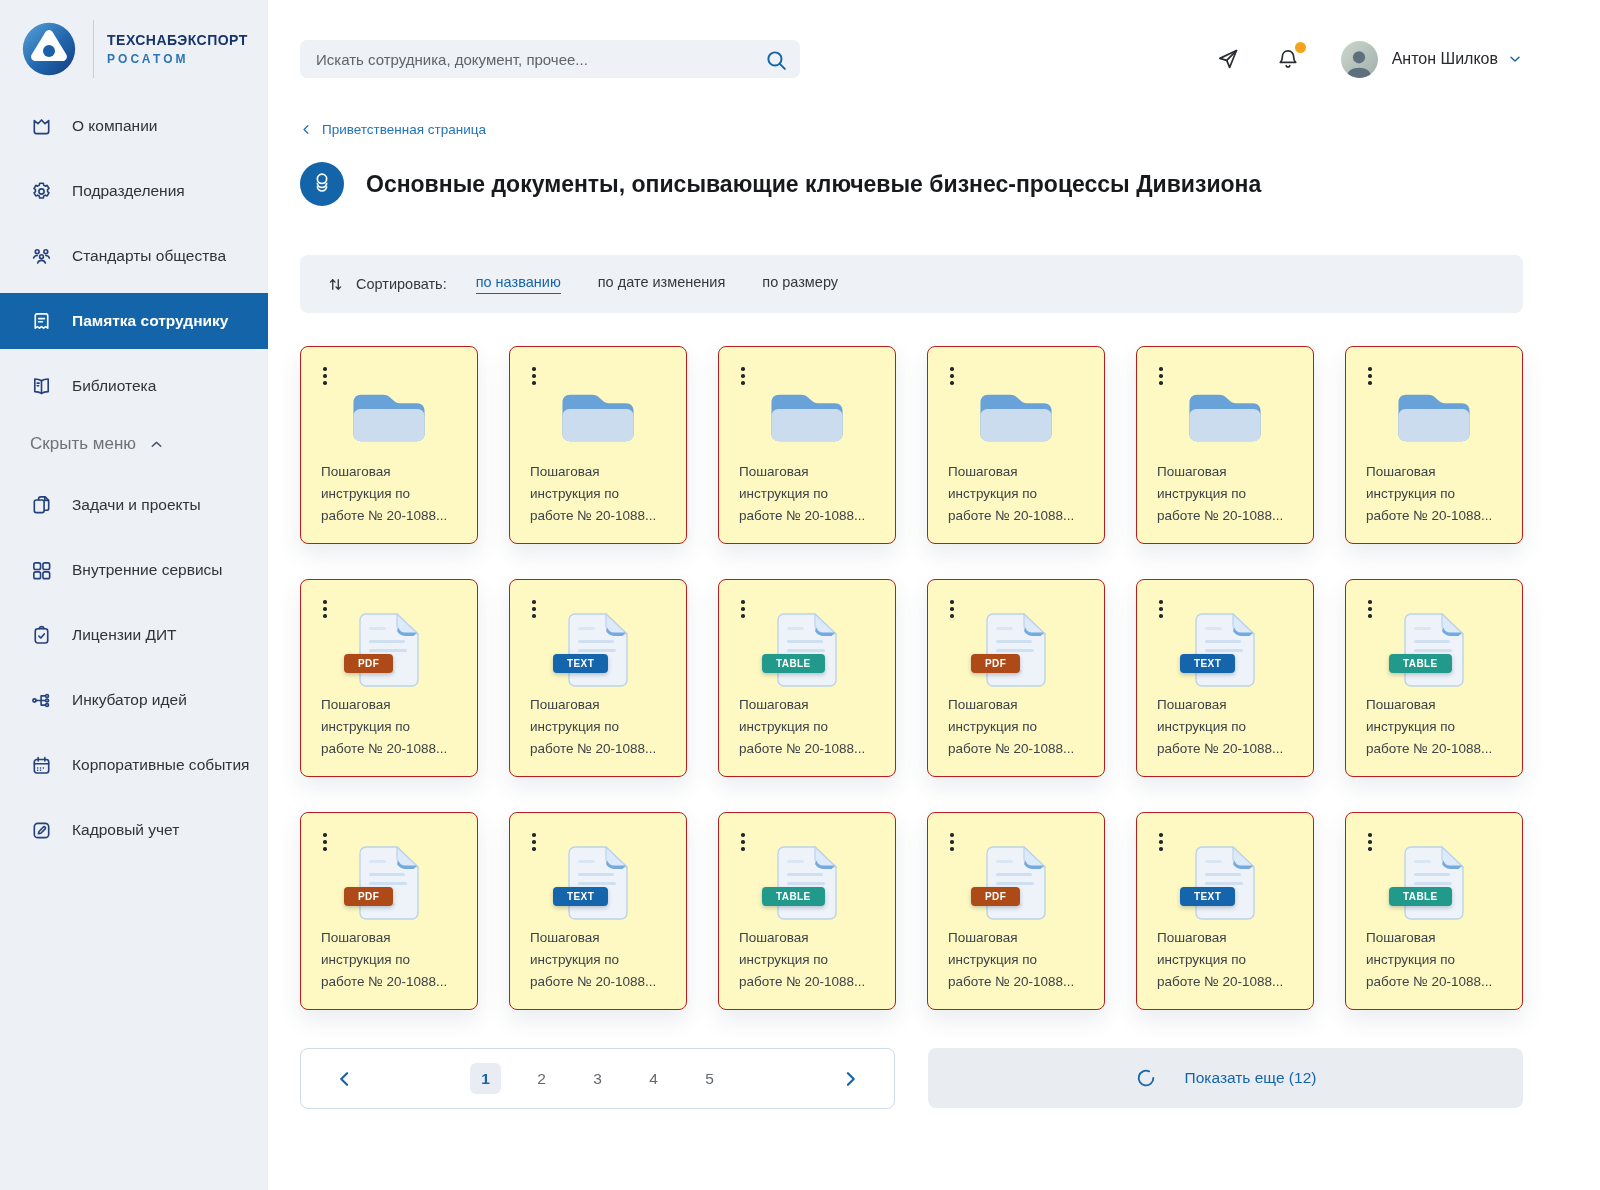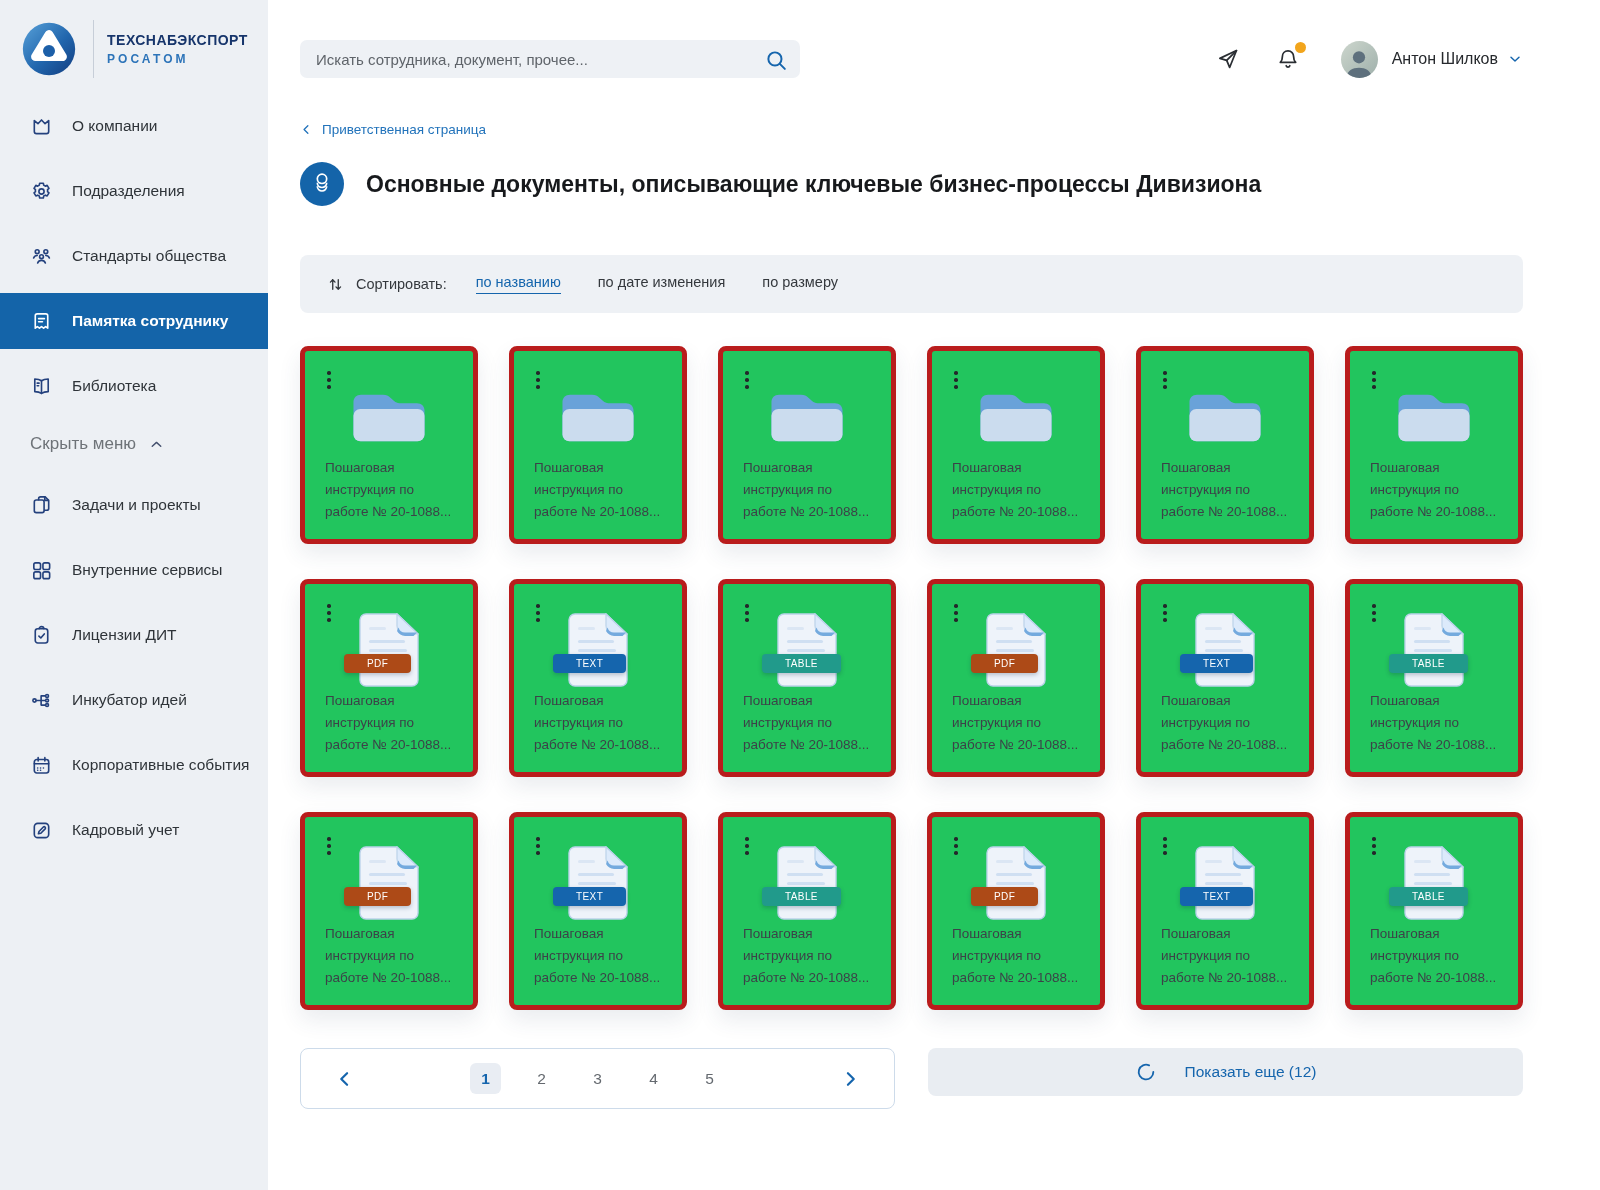--- a/index.html
+++ b/index.html
@@ -41,36 +41,36 @@
   .title-icon{width:44px;height:44px;border-radius:50%;background:#1464a9;display:flex;align-items:center;justify-content:center}
   .page-title{font-size:23px;font-weight:700;color:#17191c;margin:0}
 
   .sortbar{margin-top:49px;height:58px;background:#eef1f5;border-radius:8px;display:flex;align-items:center;padding:0 26px;gap:11px}
   .sort-label{font-size:14.5px;color:#34383d;margin-right:18px}
   .sort-opt{font-size:14.5px;color:#34383d;margin-right:37px;cursor:pointer;padding-bottom:3px;border-bottom:1.5px solid transparent}
   .sort-opt.active{color:#1565ad;border-bottom-color:#1565ad}
 
   
   .grid{margin-top:33px;display:grid;grid-template-columns:repeat(6,178px);column-gap:31px;row-gap:35px}
-  .card{position:relative;height:198px;background:#22c55e;border:5px solid #b91c1c;border-radius:8px;box-shadow:0 10px 22px rgba(45,65,95,.10);display:flex;flex-direction:column;padding:14px;cursor:pointer}
+  .card{position:relative;height:198px;background:#fef9c3;border:1px solid #b91c1c;border-radius:8px;box-shadow:0 10px 22px rgba(45,65,95,.10);display:flex;flex-direction:column;padding:14px;cursor:pointer}
   .kebab{position:absolute;left:19px;top:17px;display:flex;flex-direction:column;gap:3.5px;background:none;border:none;padding:3px;cursor:pointer}
   .kebab i{width:3.5px;height:3.5px;border-radius:50%;background:#24272b;display:block}
   .card-icon{flex:1;display:flex;align-items:center;justify-content:center;margin-top:12px}
   .card-title{font-size:13.5px;line-height:1.62;color:#3c4248;padding:0 6px;margin-bottom:2px}
   .doc-icon{position:relative;width:60px;height:74px}
-  .doc-badge{position:absolute;left:-15px;top:41px;color:#fff;font-size:10px;font-weight:400;letter-spacing:.4px;padding:4px 23px;border-radius:4px;box-shadow:0 2px 4px rgba(20,40,70,.25)}
+  .doc-badge{position:absolute;left:-15px;top:41px;color:#fff;font-size:10px;font-weight:700;letter-spacing:.4px;padding:4px 14px;border-radius:4px;box-shadow:0 2px 4px rgba(20,40,70,.25)}
 
   
   .bottom-row{margin-top:38px;display:flex;gap:33px}
   .pagination{width:595px;height:61px;border:1px solid #cddbea;border-radius:8px;background:#fff;display:flex;align-items:center;padding:0 30px}
   .page-list{flex:1;display:flex;justify-content:center;align-items:center;gap:25px}
   .page-btn{min-width:31px;height:31px;border:none;background:none;border-radius:6px;font:inherit;font-size:15.5px;color:#64696f;cursor:pointer}
   .page-btn.active{background:#e9edf3;color:#1565ad;font-weight:700}
   .pag-arrow{background:none;border:none;cursor:pointer;display:flex;padding:4px}
-  .show-more{width:595px;height:48px;border:none;border-radius:8px;background:#e9edf2;display:flex;align-items:center;justify-content:center;gap:28px;cursor:pointer;font:inherit}
+  .show-more{width:595px;height:60px;border:none;border-radius:8px;background:#e9edf2;display:flex;align-items:center;justify-content:center;gap:28px;cursor:pointer;font:inherit}
   .show-more-label{color:#1565ad;font-size:15.5px}
 </style>
 </head>
 <body>
 
 <div class="app">
 
   <aside class="sidebar">
     <div class="brand">
       <span class="logo-mark">

